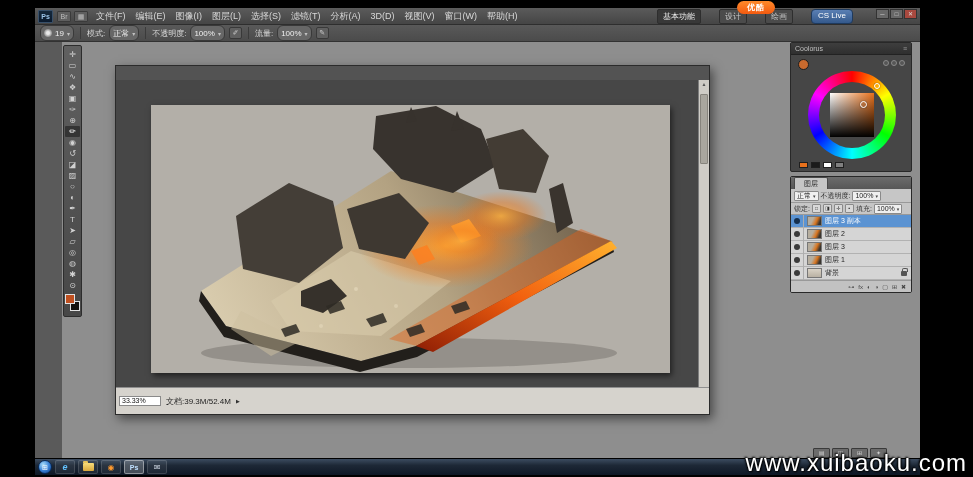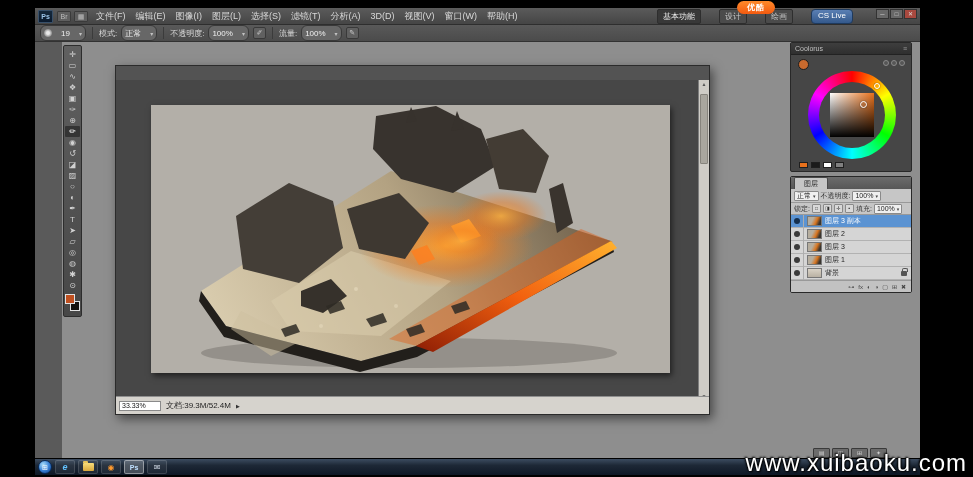--- a/index.html
+++ b/index.html
@@ -16,21 +16,21 @@
   .menu-item{padding:0 5px;height:17px;line-height:17px;cursor:default;white-space:nowrap}
   .menubar-right{margin-left:auto;display:flex;gap:18px;padding-right:3px}
   .ws-btn{padding:1px 5px;background:#4b4b4b;border:1px solid #2e2e2e;border-radius:2px;font-size:8px;color:#c8c8c8;white-space:nowrap}
   .ws-btn.active{background:#383838;color:#eee}
   .cslive{padding:1px 6px;background:linear-gradient(#5a7fb4,#34598c);border:1px solid #1e3a5e;border-radius:4px;font-size:8px;color:#fff;white-space:nowrap}
   .winbtns{display:flex;gap:1px;margin-left:5px}
   .winbtn{width:13px;height:10px;background:#686868;border:1px solid #333;color:#ddd;font-size:6px;line-height:8px;text-align:center}
   .winbtn.close{background:#a8493f}
 
   .optionsbar{position:absolute;left:0;top:17px;width:885px;height:17px;background:linear-gradient(#595959,#4b4b4b);border-bottom:1px solid #323232;display:flex;align-items:center;font-size:8px;color:#d8d8d8;gap:4px;padding-left:5px}
-  .opt-box{height:16px;background:#676767;border:1px solid #393939;border-radius:6px;display:flex;align-items:center;padding:0 3px;gap:9px;color:#efefef;white-space:nowrap}
+  .opt-box{height:16px;background:#676767;border:1px solid #393939;border-radius:6px;display:flex;align-items:center;padding:0 3px;gap:3px;color:#efefef;white-space:nowrap}
   .brush-dot{width:8px;height:8px;border-radius:50%;background:radial-gradient(circle,#e8e8e8 25%,#6e6e6e 85%)}
   .caret{font-size:6px;color:#c2c2c2}
   .opt-sep{width:1px;height:12px;background:#3b3b3b;margin:0 2px}
   .opt-ico{width:13px;height:12px;background:#606060;border:1px solid #393939;border-radius:2px;color:#ccc;font-size:7px;line-height:10px;text-align:center}
 
   .workspace{position:absolute;left:0;top:34px;width:885px;height:416px;background:#8e8e8e;overflow:hidden}
   .left-gutter{position:absolute;left:0;top:0;width:27px;height:416px;background:#5a5a5a}
 
   
   .toolbox{position:absolute;left:28px;top:3px;width:19px;background:linear-gradient(#606060,#474747);border:1px solid #2d2d2d;border-radius:2px;padding:3px 0 5px;display:flex;flex-direction:column;align-items:center;gap:0}
@@ -47,21 +47,21 @@
   .doc-title-text{white-space:nowrap;overflow:hidden;text-overflow:ellipsis;max-width:440px}
   .doc-btns{margin-left:auto;display:flex;gap:1px}
   .doc-btn{width:14px;height:10px;background:linear-gradient(#8d929b,#696e77);border:1px solid #3e3e3e;color:#fff;font-size:6px;line-height:8px;text-align:center}
   .doc-btn.close{background:linear-gradient(#d57d6c,#ae4737)}
   .doc-body{position:absolute;left:0;top:14px;right:0;bottom:13px;background:#474747;overflow:hidden}
   .canvas{position:absolute;left:35px;top:25px;width:519px;height:268px;background:#b3afa8;box-shadow:2px 3px 6px rgba(0,0,0,.55)}
   .vscroll{position:absolute;right:0;top:0;width:11px;bottom:0;background:#cfccc6;border-left:1px solid #7e7e7e}
   .vs-arrow{position:absolute;left:0;width:10px;height:9px;font-size:5px;color:#555;text-align:center;line-height:9px}
   .vs-arrow.up{top:0}.vs-arrow.down{bottom:0}
   .vthumb{position:absolute;left:1px;top:14px;width:8px;height:70px;background:#a9a69e;border:1px solid #87847d;border-radius:1px}
-  .doc-status{position:absolute;left:0;bottom:0;right:0;height:18px;background:#d6d3cd;border-top:1px solid #8f8f8f;display:flex;align-items:center;font-size:8px;color:#222;gap:5px;padding:0 3px}
+  .doc-status{position:absolute;left:0;bottom:0;right:0;height:27px;background:#d6d3cd;border-top:1px solid #8f8f8f;display:flex;align-items:center;font-size:8px;color:#222;gap:5px;padding:0 3px}
   .zoom-box{width:42px;height:10px;background:#fff;border:1px solid #8a8a8a;font-size:7px;line-height:8px;padding-left:2px;color:#111}
   .status-arrow{font-size:5px;color:#333}
 
   
   .panel-col{position:absolute;left:755px;top:0;width:122px}
   .color-panel{height:130px;background:#464646;border:1px solid #282828;border-radius:2px;position:relative}
   .cp-header{height:12px;background:linear-gradient(#3e3e3e,#2f2f2f);color:#c0c0c0;font-size:7px;line-height:12px;padding:0 4px;display:flex;border-bottom:1px solid #222}
   .cp-menu{margin-left:auto;color:#999}
   .cp-body{position:relative;height:116px}
   .cur-color{position:absolute;left:7px;top:4px;width:11px;height:11px;background:#c96a2e;border:1px solid #1e1e1e;border-radius:50%}

